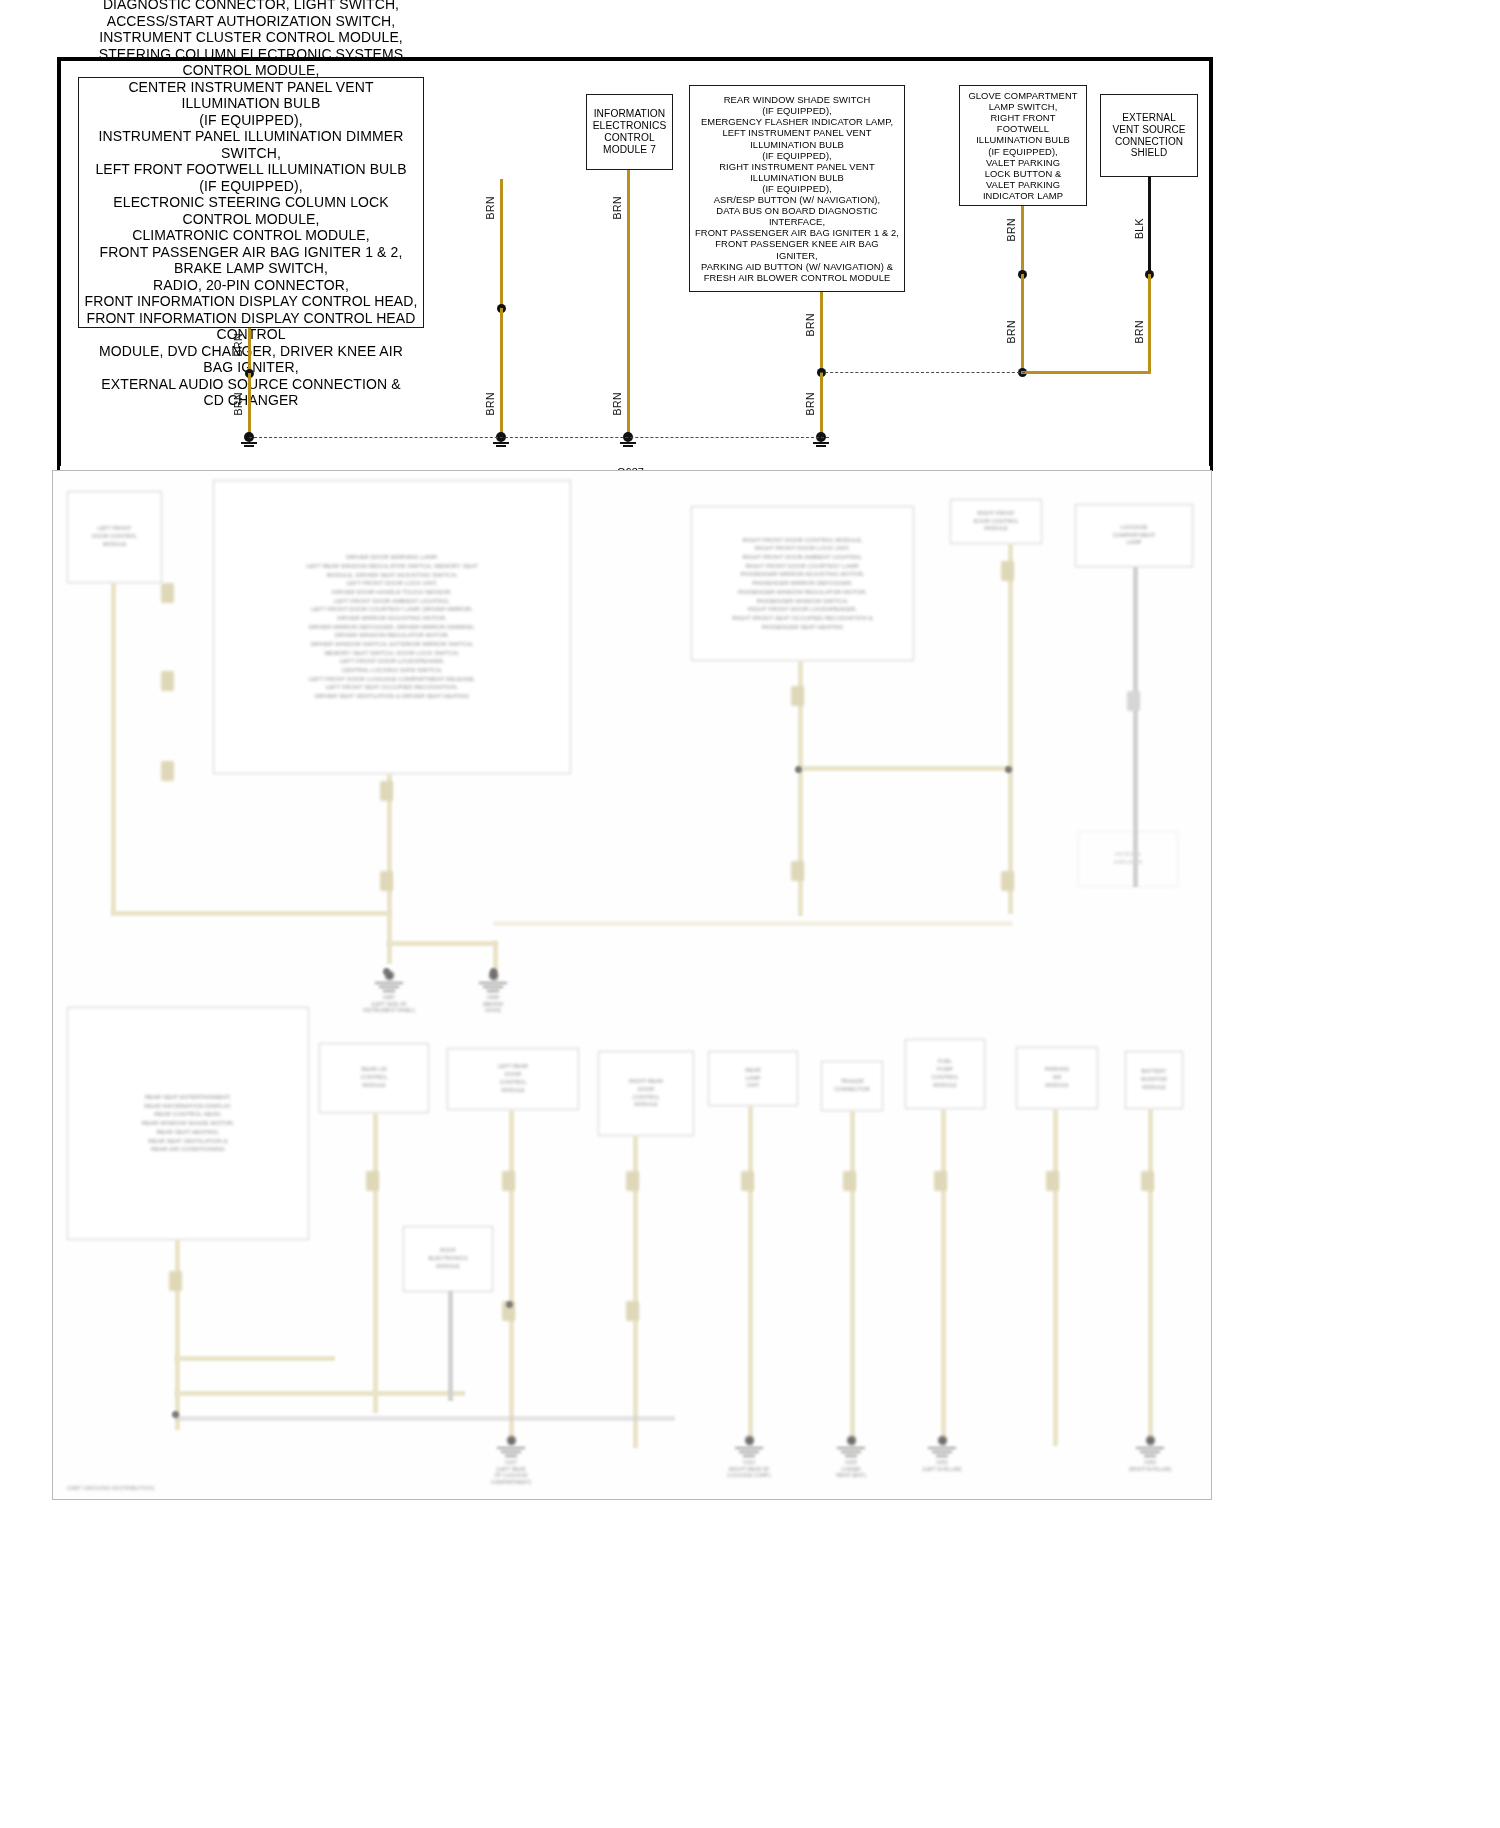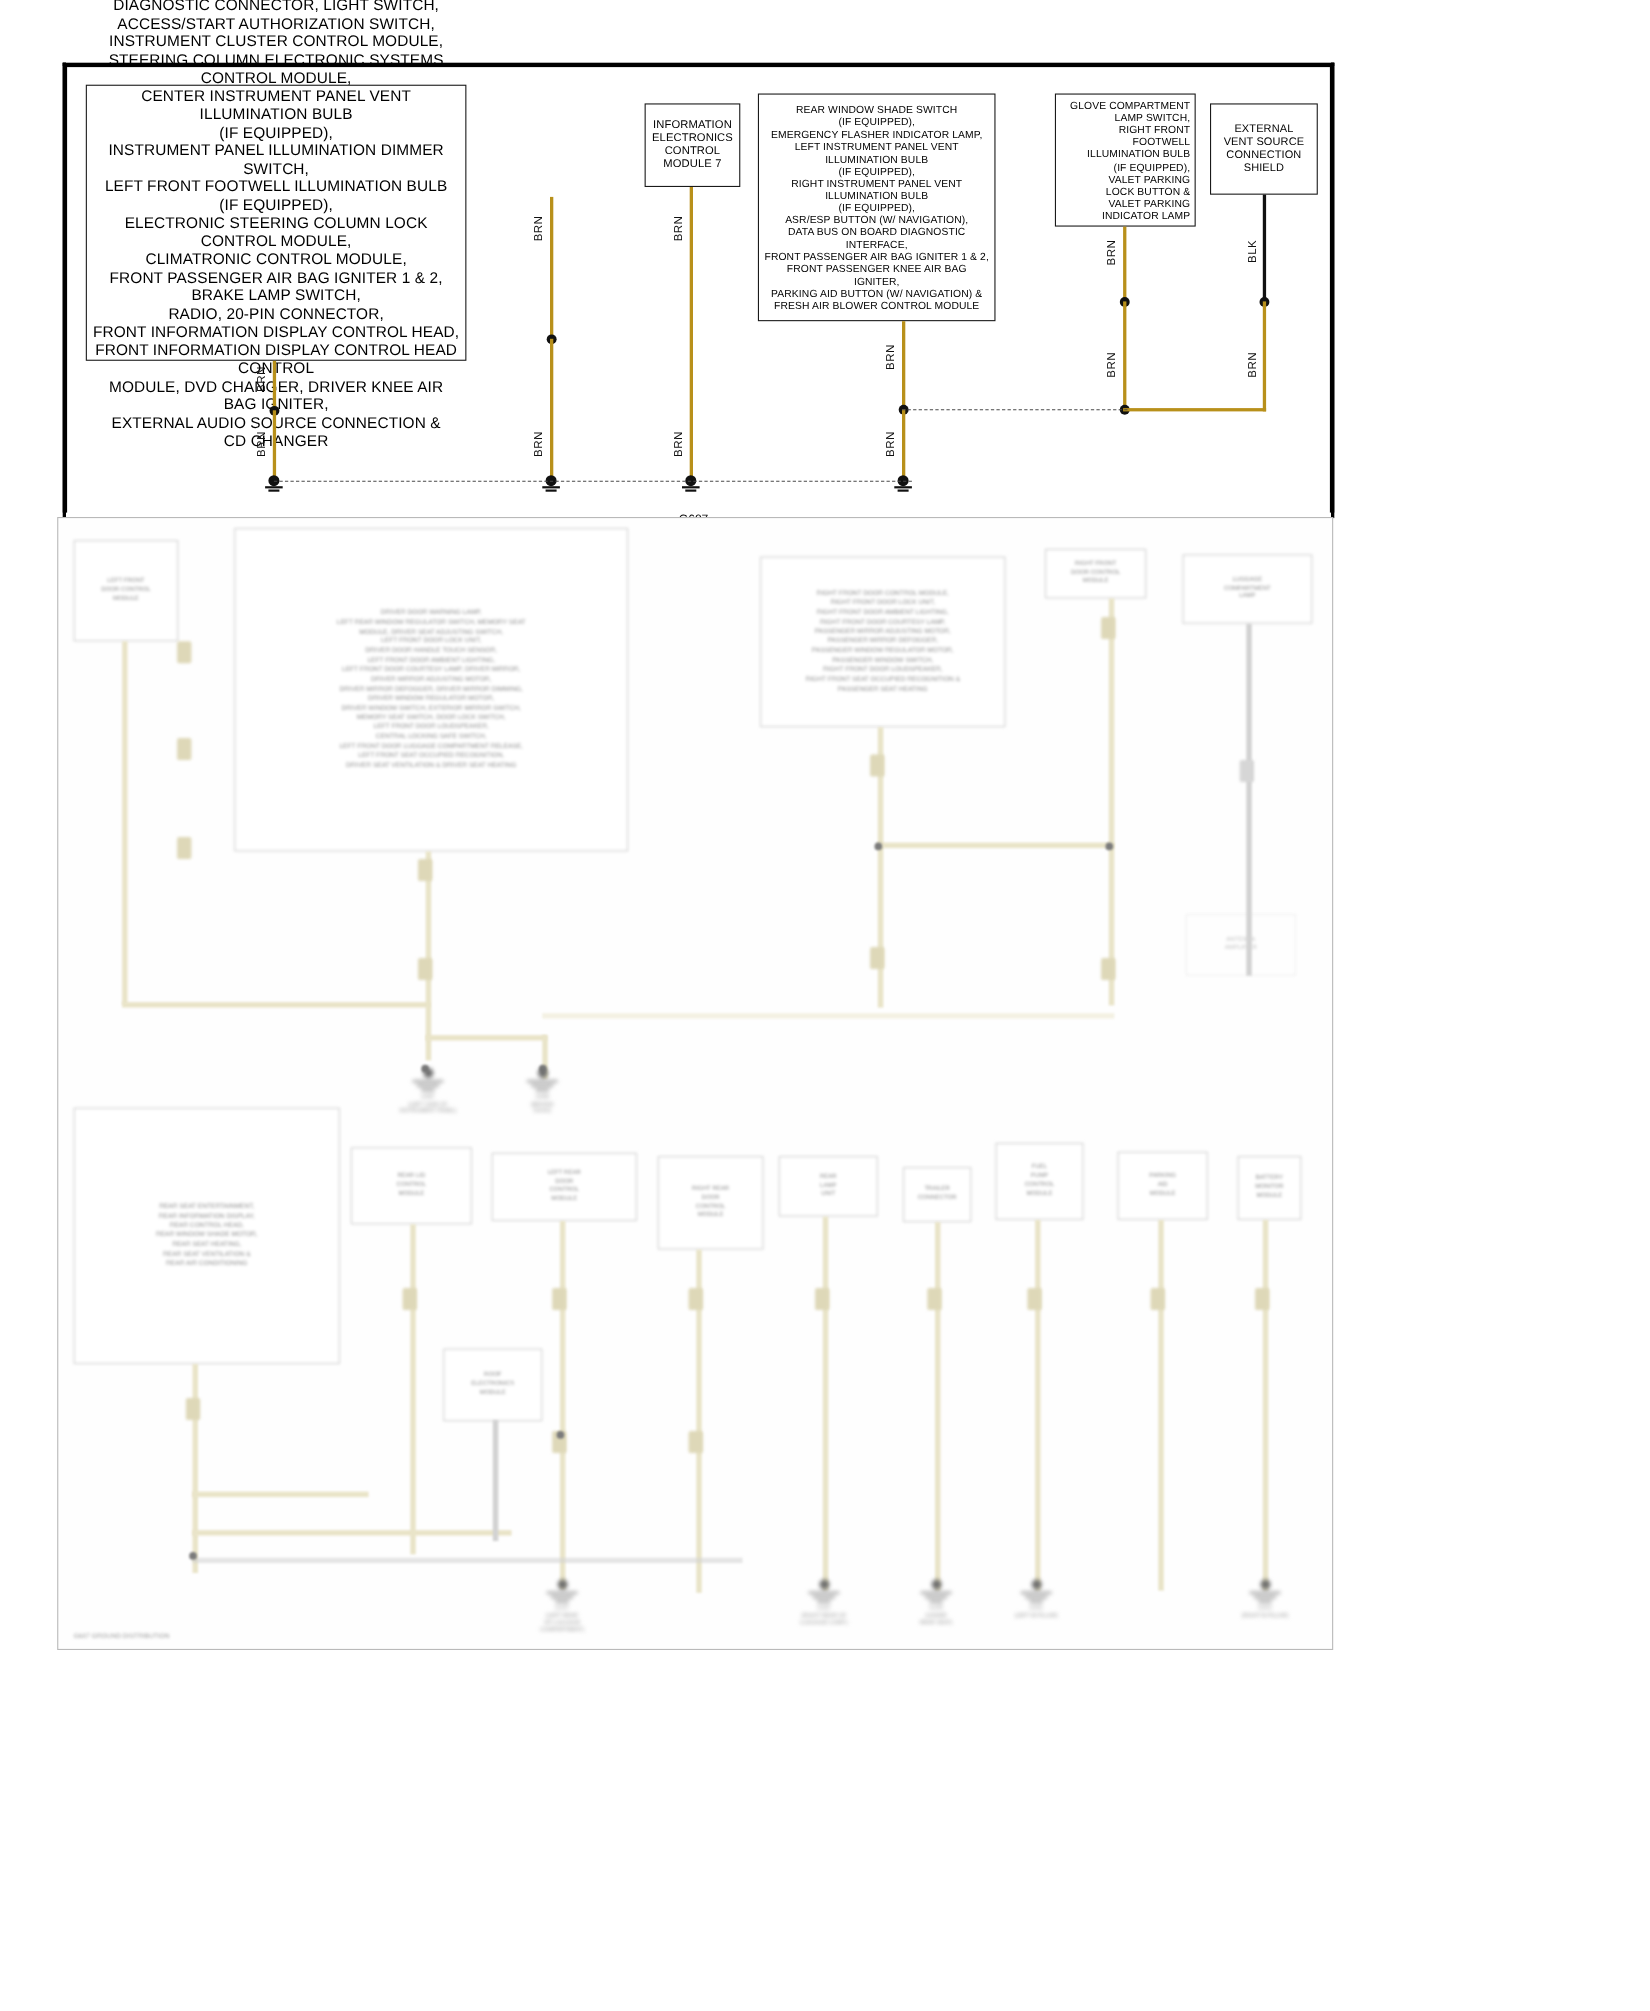--- a/index.html
+++ b/index.html
@@ -142,21 +142,21 @@
 (IF EQUIPPED),
 ASR/ESP BUTTON (W/ NAVIGATION),
 DATA BUS ON BOARD DIAGNOSTIC
 INTERFACE,
 FRONT PASSENGER AIR BAG IGNITER 1 &amp; 2,
 FRONT PASSENGER KNEE AIR BAG IGNITER,
 PARKING AID BUTTON (W/ NAVIGATION) &amp;
 FRESH AIR BLOWER CONTROL MODULE</span>
   </div>
 
-  <div class="cbox" style="left:959px;top:85px;width:128px;height:121px;font-size:9.4px;text-align:right;">
+  <div class="cbox" style="left:959px;top:85px;width:128px;height:121px;font-size:9.4px;">
     <span class="txt">GLOVE COMPARTMENT
 LAMP SWITCH,
 RIGHT FRONT FOOTWELL
 ILLUMINATION BULB
 (IF EQUIPPED),
 VALET PARKING
 LOCK BUTTON &amp;
 VALET PARKING
 INDICATOR LAMP</span>
   </div>

